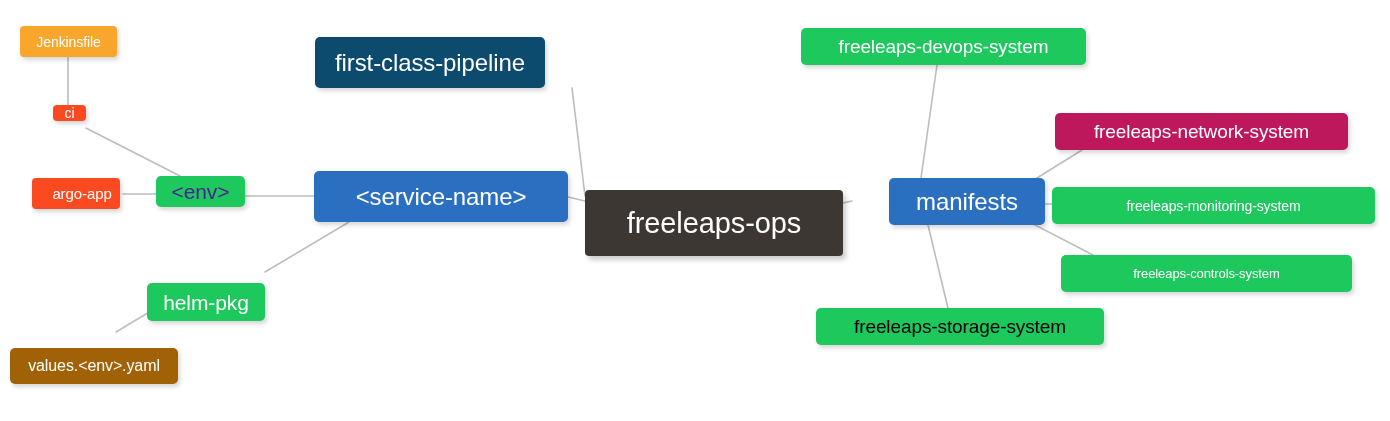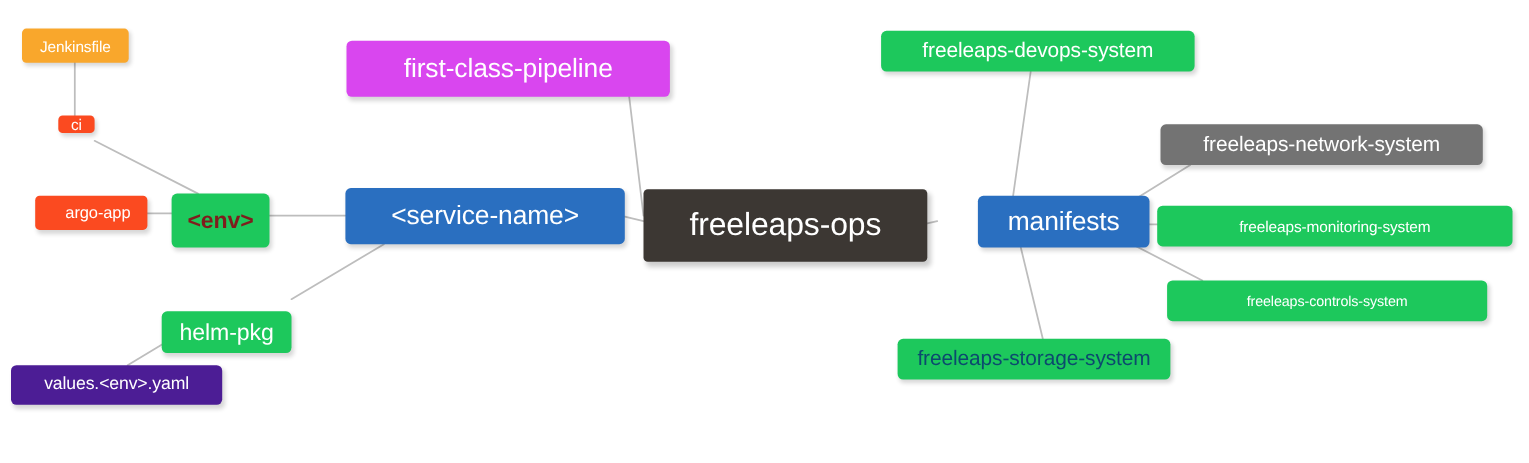--- a/index.html
+++ b/index.html
@@ -38,20 +38,21 @@
     white-space: nowrap;
     box-shadow: 2px 3px 4px rgba(0,0,0,0.16);
     letter-spacing: -0.1px;
     line-height: 1;
     padding: 0 10px;
     cursor: pointer;
   }
   .node.root {
     border-radius: 4px;
     box-shadow: 3px 4px 5px rgba(0,0,0,0.20);
+    margin-top: 18px;
   }
   .node.tiny { border-radius: 4px; }
 </style>
 </head>
 <body>
 
 <div id="canvas">
   <svg id="edge-layer" viewBox="0 0 1390 421" xmlns="http://www.w3.org/2000/svg">
       <line x1="585" y1="196" x2="572" y2="88" stroke="#bdbdbd" stroke-width="1.6" stroke-linecap="round"></line>
       <line x1="585" y1="201" x2="568" y2="197" stroke="#bdbdbd" stroke-width="1.6" stroke-linecap="round"></line>
@@ -65,56 +66,56 @@
       <line x1="921" y1="178" x2="937" y2="65" stroke="#bdbdbd" stroke-width="1.6" stroke-linecap="round"></line>
       <line x1="1008" y1="196" x2="1082" y2="150" stroke="#bdbdbd" stroke-width="1.6" stroke-linecap="round"></line>
       <line x1="1008" y1="204" x2="1052" y2="204" stroke="#bdbdbd" stroke-width="1.6" stroke-linecap="round"></line>
       <line x1="1008" y1="211" x2="1093" y2="255" stroke="#bdbdbd" stroke-width="1.6" stroke-linecap="round"></line>
       <line x1="928" y1="225" x2="948" y2="308" stroke="#bdbdbd" stroke-width="1.6" stroke-linecap="round"></line>
     </svg>
   <div id="node-layer">
       <div class="node root" style="left: 585px; top: 172px; width: 258px; height: 66px; background: rgb(60, 55, 51); font-size: 29px; color: rgb(255, 255, 255);">
         <span>freeleaps-ops</span>
       </div>
-      <div class="node" style="left: 315px; top: 37px; width: 294px; height: 51px; background: #d946ef; font-size: 24px; color: rgb(255, 255, 255);">
+      <div class="node" style="left: 315px; top: 37px; width: 230px; height: 51px; background: #0c4a6e; font-size: 24px; color: rgb(255, 255, 255);">
         <span>first-class-pipeline</span>
       </div>
       <div class="node" style="left: 314px; top: 171px; width: 254px; height: 51px; background: rgb(42, 111, 192); font-size: 24px; color: rgb(255, 255, 255);">
         <span>&lt;service-name&gt;</span>
       </div>
       <div class="node" style="left: 852px; top: 178px; width: 156px; height: 47px; background: rgb(42, 111, 192); font-size: 24px; color: rgb(255, 255, 255); margin-left: 37px;">
         <span>manifests</span>
       </div>
-      <div class="node" style="left: 156px; top: 176px; width: 89px; height: 49px; background: rgb(29, 200, 92); font-size: 21px; color: #7f1d1d; font-weight: bold;">
+      <div class="node" style="left: 156px; top: 176px; width: 89px; height: 31px; background: rgb(29, 200, 92); font-size: 21px; color: #4c1d95;">
         <span>&lt;env&gt;</span>
       </div>
       <div class="node" style="left: 147px; top: 258px; width: 118px; height: 38px; background: rgb(29, 200, 92); font-size: 21px; color: rgb(255, 255, 255); margin-top: 25px;">
         <span>helm-pkg</span>
       </div>
       <div class="node tiny" style="left: 20px; top: 26px; width: 97px; height: 31px; background: rgb(249, 167, 44); font-size: 14px; color: rgb(255, 255, 255);">
         <span>Jenkinsfile</span>
       </div>
       <div class="node tiny" style="left: 53px; top: 105px; width: 33px; height: 16px; background: rgb(251, 74, 32); font-size: 14px; color: rgb(255, 255, 255);">
         <span>ci</span>
       </div>
-      <div class="node tiny" style="left: 32px; top: 178px; width: 102px; height: 31px; background: rgb(251, 74, 32); font-size: 15px; color: rgb(255, 255, 255); padding-left: 22px;">
+      <div class="node tiny" style="left: 32px; top: 178px; width: 88px; height: 31px; background: rgb(251, 74, 32); font-size: 15px; color: rgb(255, 255, 255); padding-left: 22px;">
         <span>argo-app</span>
       </div>
-      <div class="node" style="left: 10px; top: 332px; width: 192px; height: 36px; background: #4c1d95; font-size: 16px; color: rgb(255, 255, 255);">
+      <div class="node" style="left: 10px; top: 348px; width: 168px; height: 36px; background: #a16207; font-size: 16px; color: rgb(255, 255, 255);">
         <span>values.&lt;env&gt;.yaml</span>
       </div>
       <div class="node" style="left: 801px; top: 28px; width: 285px; height: 37px; background: rgb(29, 200, 92); font-size: 19px; color: rgb(255, 255, 255);">
         <span>freeleaps-devops-system</span>
       </div>
-      <div class="node" style="left: 1055px; top: 113px; width: 293px; height: 37px; background: #737373; font-size: 19px; color: rgb(255, 255, 255);">
+      <div class="node" style="left: 1055px; top: 113px; width: 293px; height: 37px; background: #be185d; font-size: 19px; color: rgb(255, 255, 255);">
         <span>freeleaps-network-system</span>
       </div>
       <div class="node" style="left: 1052px; top: 187px; width: 323px; height: 37px; background: rgb(29, 200, 92); font-size: 14px; color: rgb(255, 255, 255);">
         <span>freeleaps-monitoring-system</span>
       </div>
       <div class="node" style="left: 1061px; top: 255px; width: 291px; height: 37px; background: rgb(29, 200, 92); font-size: 13px; color: rgb(255, 255, 255);">
         <span>freeleaps-controls-system</span>
       </div>
-      <div class="node" style="left: 816px; top: 308px; width: 248px; height: 37px; background: rgb(29, 200, 92); font-size: 19px; color: #0c4a6e;">
+      <div class="node" style="left: 816px; top: 308px; width: 288px; height: 37px; background: rgb(29, 200, 92); font-size: 19px; color: #000000;">
         <span>freeleaps-storage-system</span>
       </div>
     </div>
 </div>
 
 </body></html>

